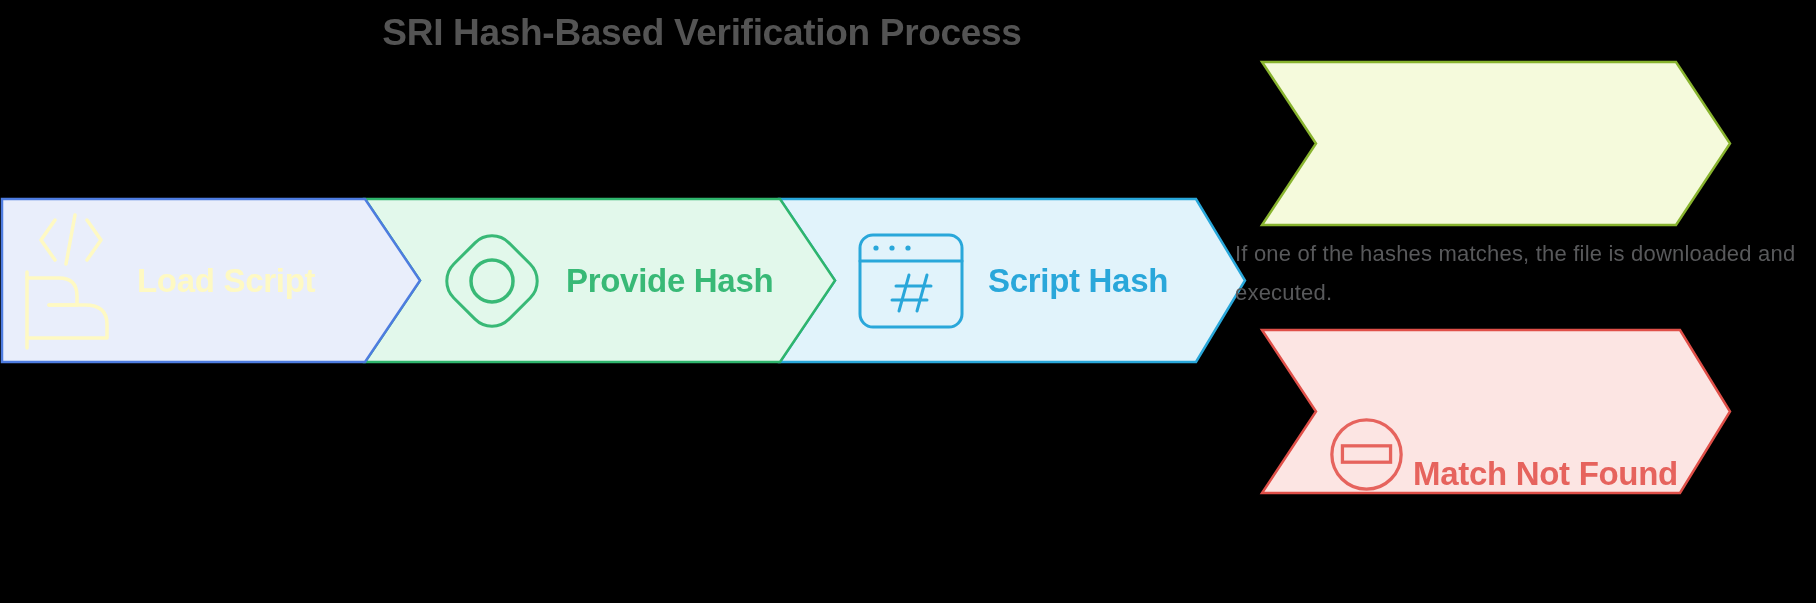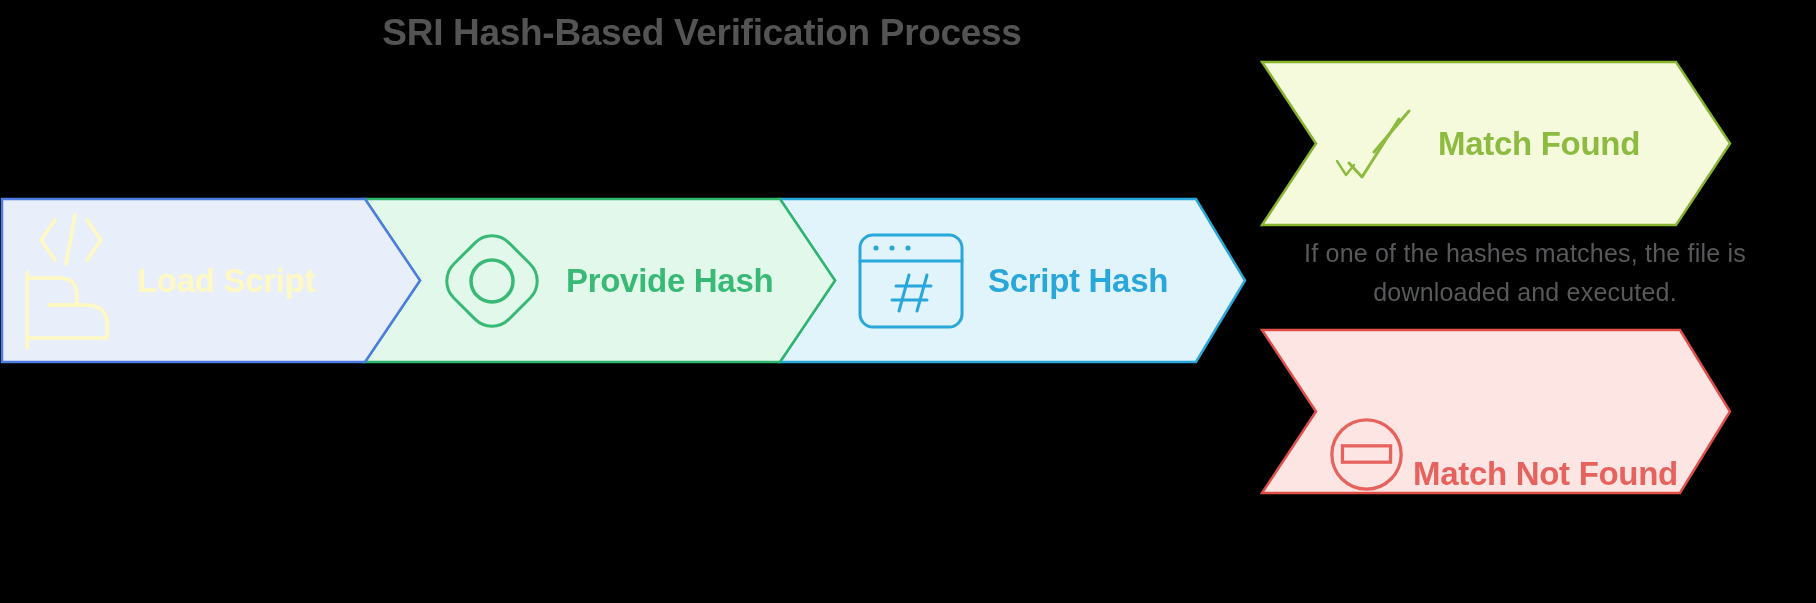--- a/index.html
+++ b/index.html
@@ -11,21 +11,21 @@
     position:absolute;left:0;top:12px;width:1404px;text-align:center;
     font-size:37px;font-weight:700;letter-spacing:-0.3px;
   }
   .shapes{position:absolute;left:0;top:0;}
   .step-content{
     position:absolute;height:163px;display:flex;align-items:center;
   }
   .step-label{font-size:33px;font-weight:700;letter-spacing:-0.3px;white-space:nowrap;}
   .icon{flex:0 0 auto;display:block;}
   .caption{
-    position:absolute;text-align:center;font-size:25px;line-height:39px;
+    position:absolute;font-size:22px;line-height:39px;
     letter-spacing:0.2px;
   }
 </style>
 </head>
 <body>
 
 <div class="canvas" style="background: rgb(0, 0, 0);">
 
   <div class="title" style="color: rgb(84, 84, 84);">SRI Hash-Based Verification Process</div>
 
@@ -66,28 +66,20 @@
       <circle cx="34" cy="15" r="2.6" fill="currentColor" stroke="none"></circle>
       <circle cx="50" cy="15" r="2.6" fill="currentColor" stroke="none"></circle>
       <path d="M51 42 L41 78"></path>
       <path d="M69 42 L59 78"></path>
       <path d="M38 53 H73"></path>
       <path d="M34 67 H69"></path>
     </svg>
     <div class="step-label">Script Hash</div>
   </div>
 
-  <div class="step-content" style="left: 1332px; top: 62px; width: 344px; gap: 14px; color: rgb(140, 187, 64);">
-    <svg class="icon" width="92" height="82" viewBox="0 0 92 82" fill="none" stroke="currentColor" stroke-width="3" stroke-linecap="round" stroke-linejoin="round">
-      <path d="M5 58 L14 72 L22 62" stroke-width="2.4"></path>
-      <path d="M17 60 L30 74 L67 16"></path>
-      <path d="M42 49 L77 8"></path>
-    </svg>
-    <div class="step-label">Match Found</div>
-  </div>
 
   <div class="step-content" style="left: 1328px; top: 330px; width: 360px; gap: 8px; color: rgb(230, 99, 93); align-items: flex-end;">
     <svg class="icon" width="77" height="77" viewBox="0 0 80 80" fill="none" stroke="currentColor" stroke-width="3.4">
       <circle cx="40" cy="40" r="36"></circle>
       <rect x="15" y="31" width="50" height="17"></rect>
     </svg>
     <div class="step-label">Match Not Found</div>
   </div>
 
   <div class="caption" style="left: 1235px; top: 234px; width: 580px; color: rgb(88, 89, 91);">If one of the hashes matches, the file is downloaded and executed.</div>

